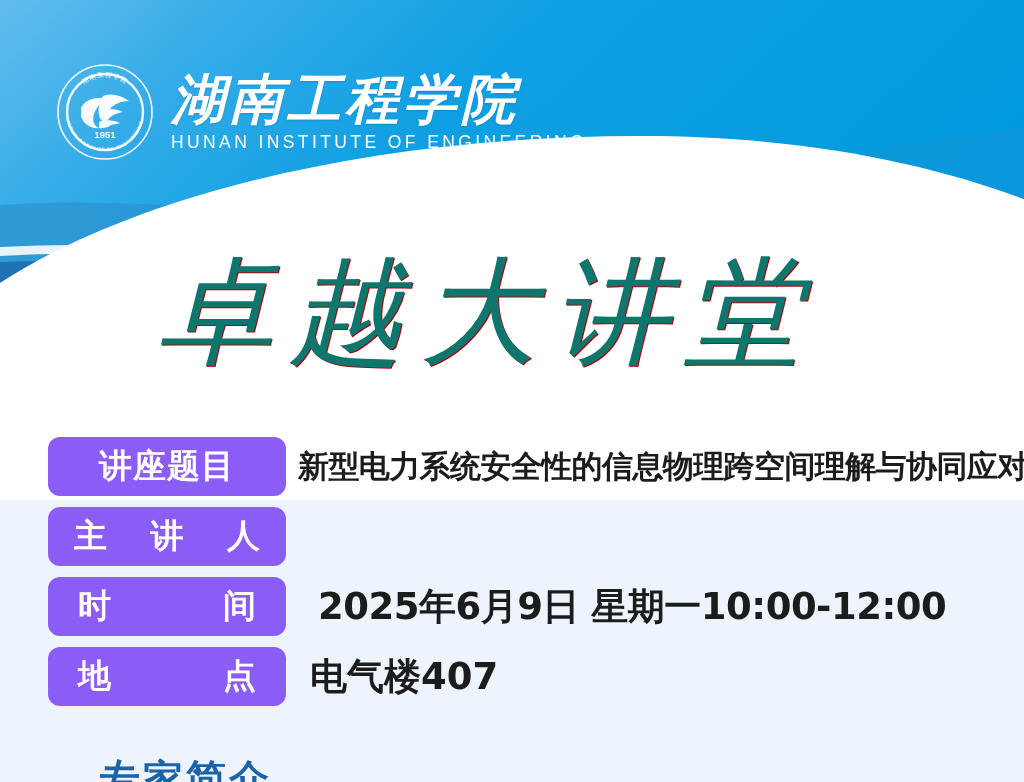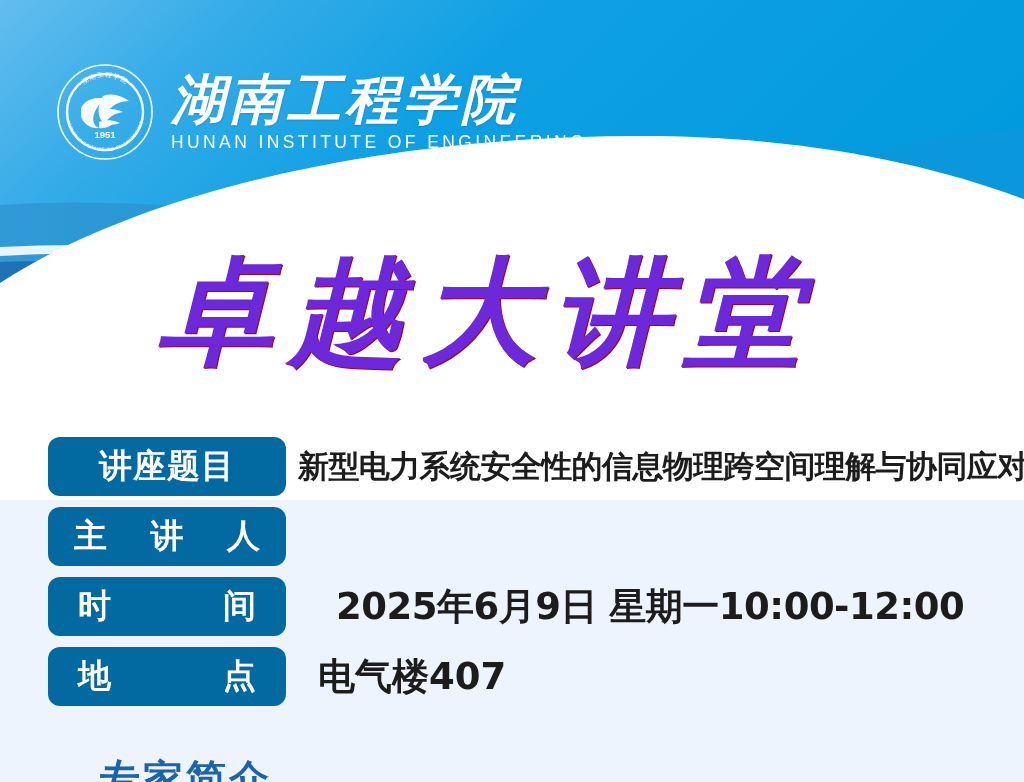--- a/index.html
+++ b/index.html
@@ -85,23 +85,23 @@
   
   .main-title {
     position: absolute;
     left: 0;
     top: 248px;
     width: 974px;
     text-align: center;
     z-index: 6;
     font-family: "DejaVu Serif", "Liberation Serif", serif;
     font-size: 116px;
-    font-weight: 700;
+    font-weight: 400;
     font-style: italic;
-    color: #6d28d9;
+    color: #0f766e;
     letter-spacing: 16px;
     line-height: 1.1;
     white-space: nowrap;
     text-shadow: 1px 1px 0 #a9040c;
   }
 
   
   .info {
     position: absolute;
     left: 48px;
@@ -113,21 +113,21 @@
     display: flex;
     align-items: center;
     margin-bottom: 11px;
     min-height: 59px;
   }
   .pill {
     flex: 0 0 238px;
     width: 238px;
     height: 59px;
     border-radius: 12px;
-    background: #0369a1;
+    background: #8b5cf6;
     color: #ffffff;
     font-size: 33px;
     font-weight: 700;
     display: flex;
     align-items: center;
     justify-content: center;
     box-sizing: border-box;
     font-family: "DejaVu Sans", "Liberation Sans", sans-serif;
     letter-spacing: 1px;
     white-space: nowrap;
@@ -138,22 +138,22 @@
   .value {
     flex: 1 1 auto;
     padding-left: 14px;
     color: #1c1c1c;
     font-weight: 700;
     font-family: "DejaVu Sans", "Liberation Sans", sans-serif;
     white-space: nowrap;
   }
   .value.title-val { font-size: 31px; letter-spacing: -0.6px; padding-left: 12px; }
   .value.speaker-val { font-size: 37px; padding-left: 18px; }
-  .value.time-val { font-size: 37px; padding-left: 2px; letter-spacing: -0.5px; margin-left: 48px; }
-  .value.place-val { font-size: 37px; padding-left: 32px; }
+  .value.time-val { font-size: 37px; padding-left: 32px; letter-spacing: -0.5px; }
+  .value.place-val { font-size: 37px; padding-left: 24px; }
 
   
   .section-heading {
     position: absolute;
     left: 100px;
     top: 752px;
     font-size: 40px;
     font-weight: 700;
     color: #1d63a8;
     font-family: "DejaVu Sans", "Liberation Sans", sans-serif;

